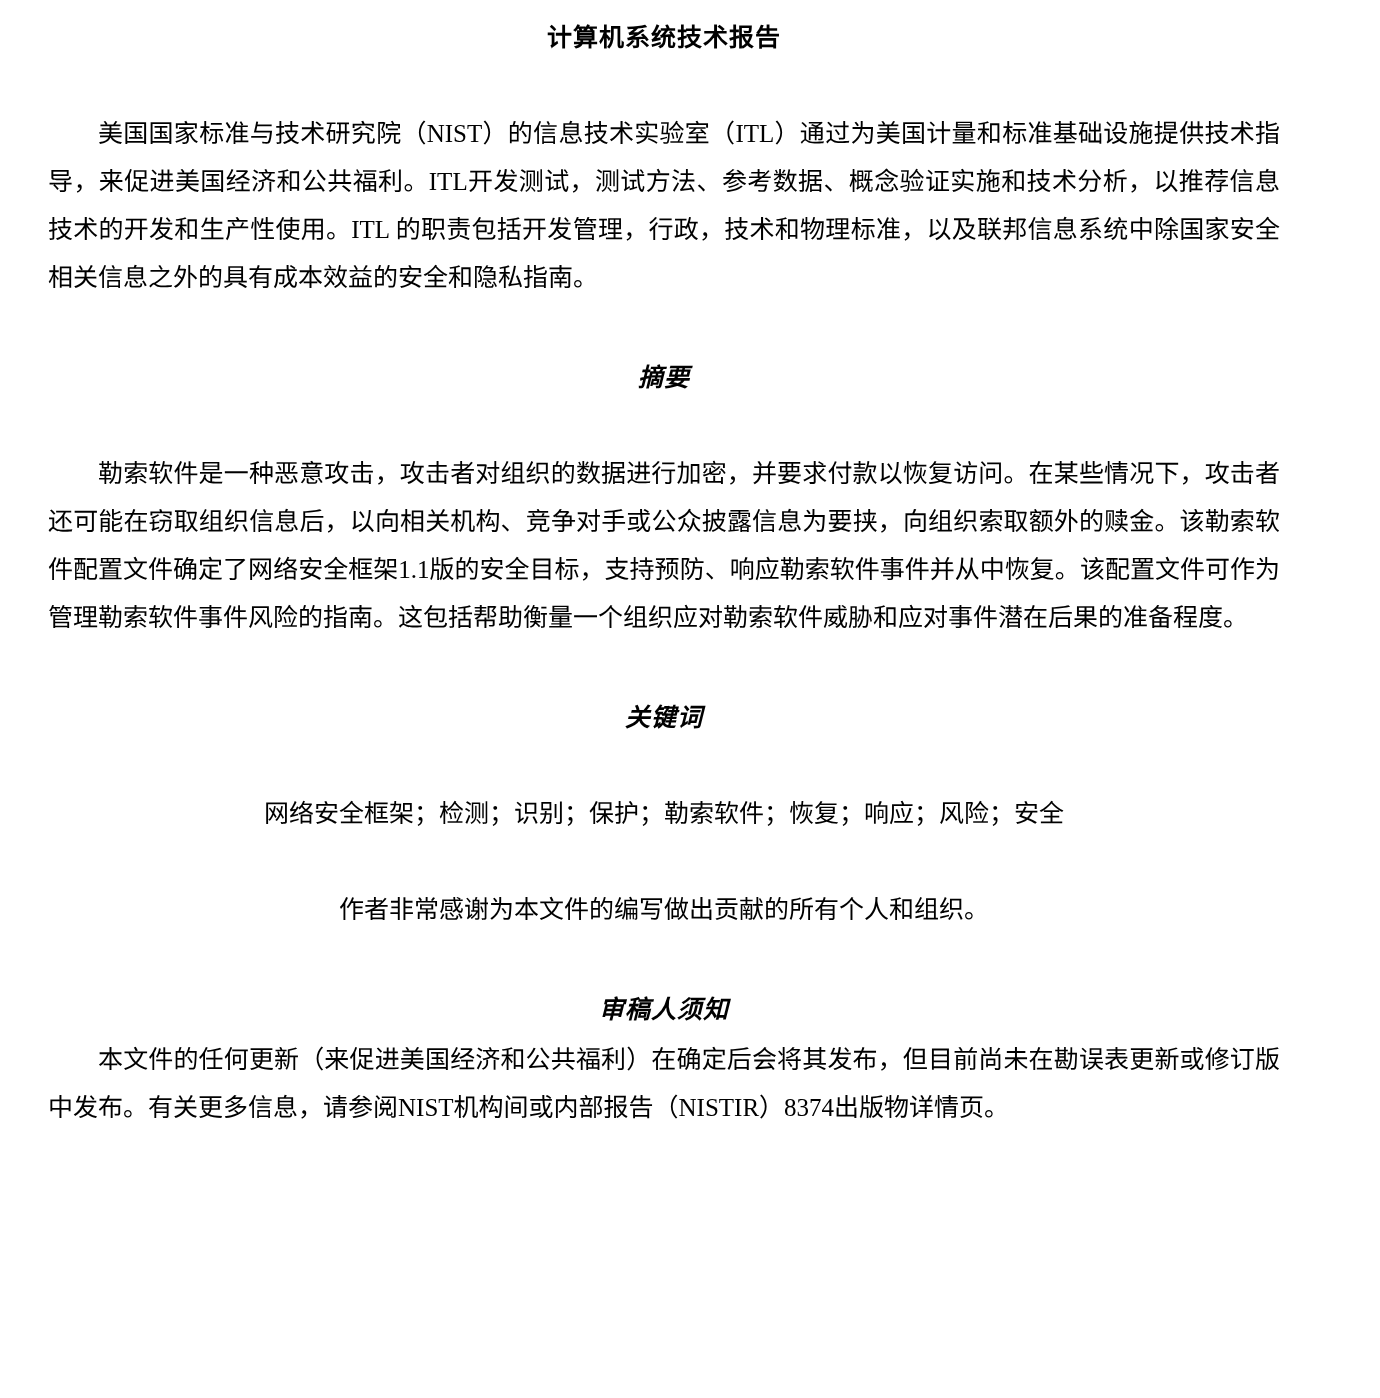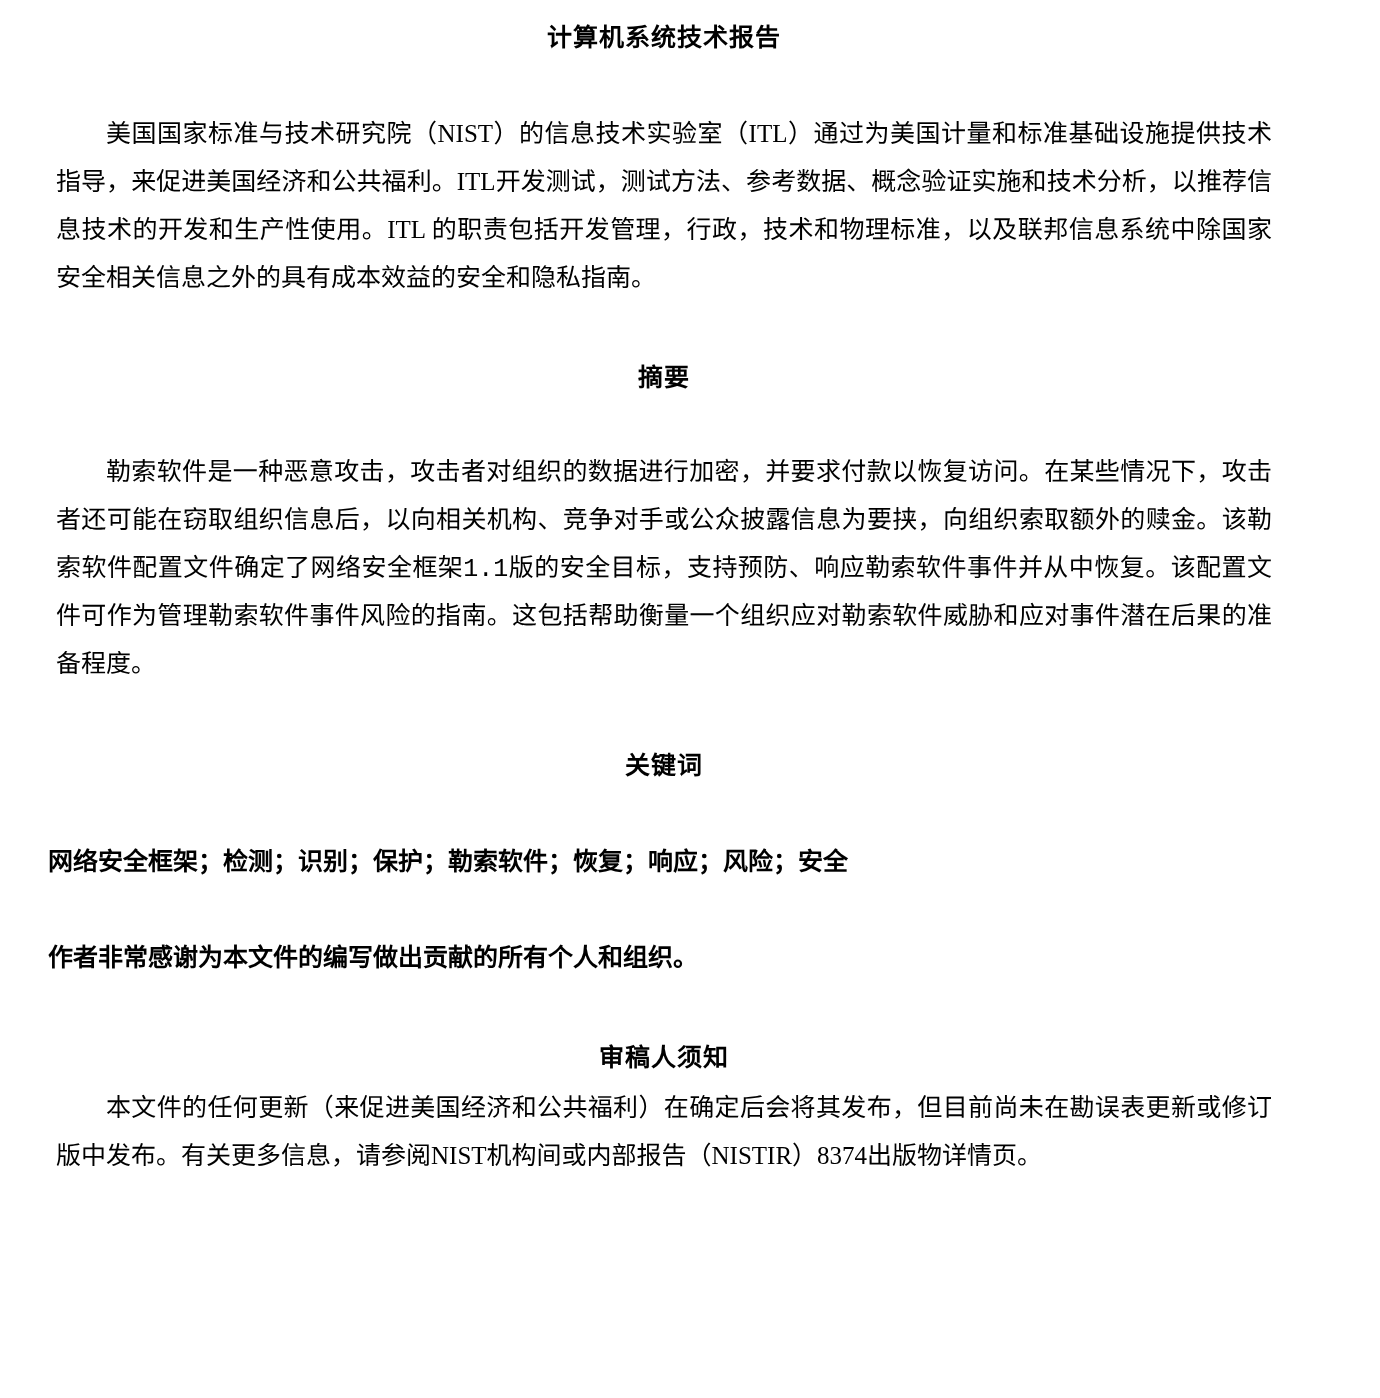--- a/index.html
+++ b/index.html
@@ -23,43 +23,43 @@
       line-height: 48px;
     }
     .doc-title {
       margin: 0;
       font-size: 25px;
       font-weight: bold;
       text-align: center;
       letter-spacing: 1px;
     }
     .body-par {
-      margin: 8px;
+      margin: 0;
       text-align: justify;
       text-indent: 2em;
       word-break: break-all;
     }
     .intro-par {
       margin-top: 48px;
     }
     .section-heading {
       margin: 52px 0 0 0;
       font-size: 25px;
       font-weight: bold;
       text-align: center;
       letter-spacing: 1px;
+      font-style: italic;
     }
     .section-body {
       margin-top: 48px;
-      font-family: Liberation Mono, monospace;
     }
     .centered-line {
       margin: 48px 0 0 0;
+      text-align: center;
       text-indent: 0;
-      font-weight: bold;
     }
     .follow-par {
       margin-top: 2px;
     }
   </style>
 </head>
 <body>
 
 <div class="doc-page">
 

